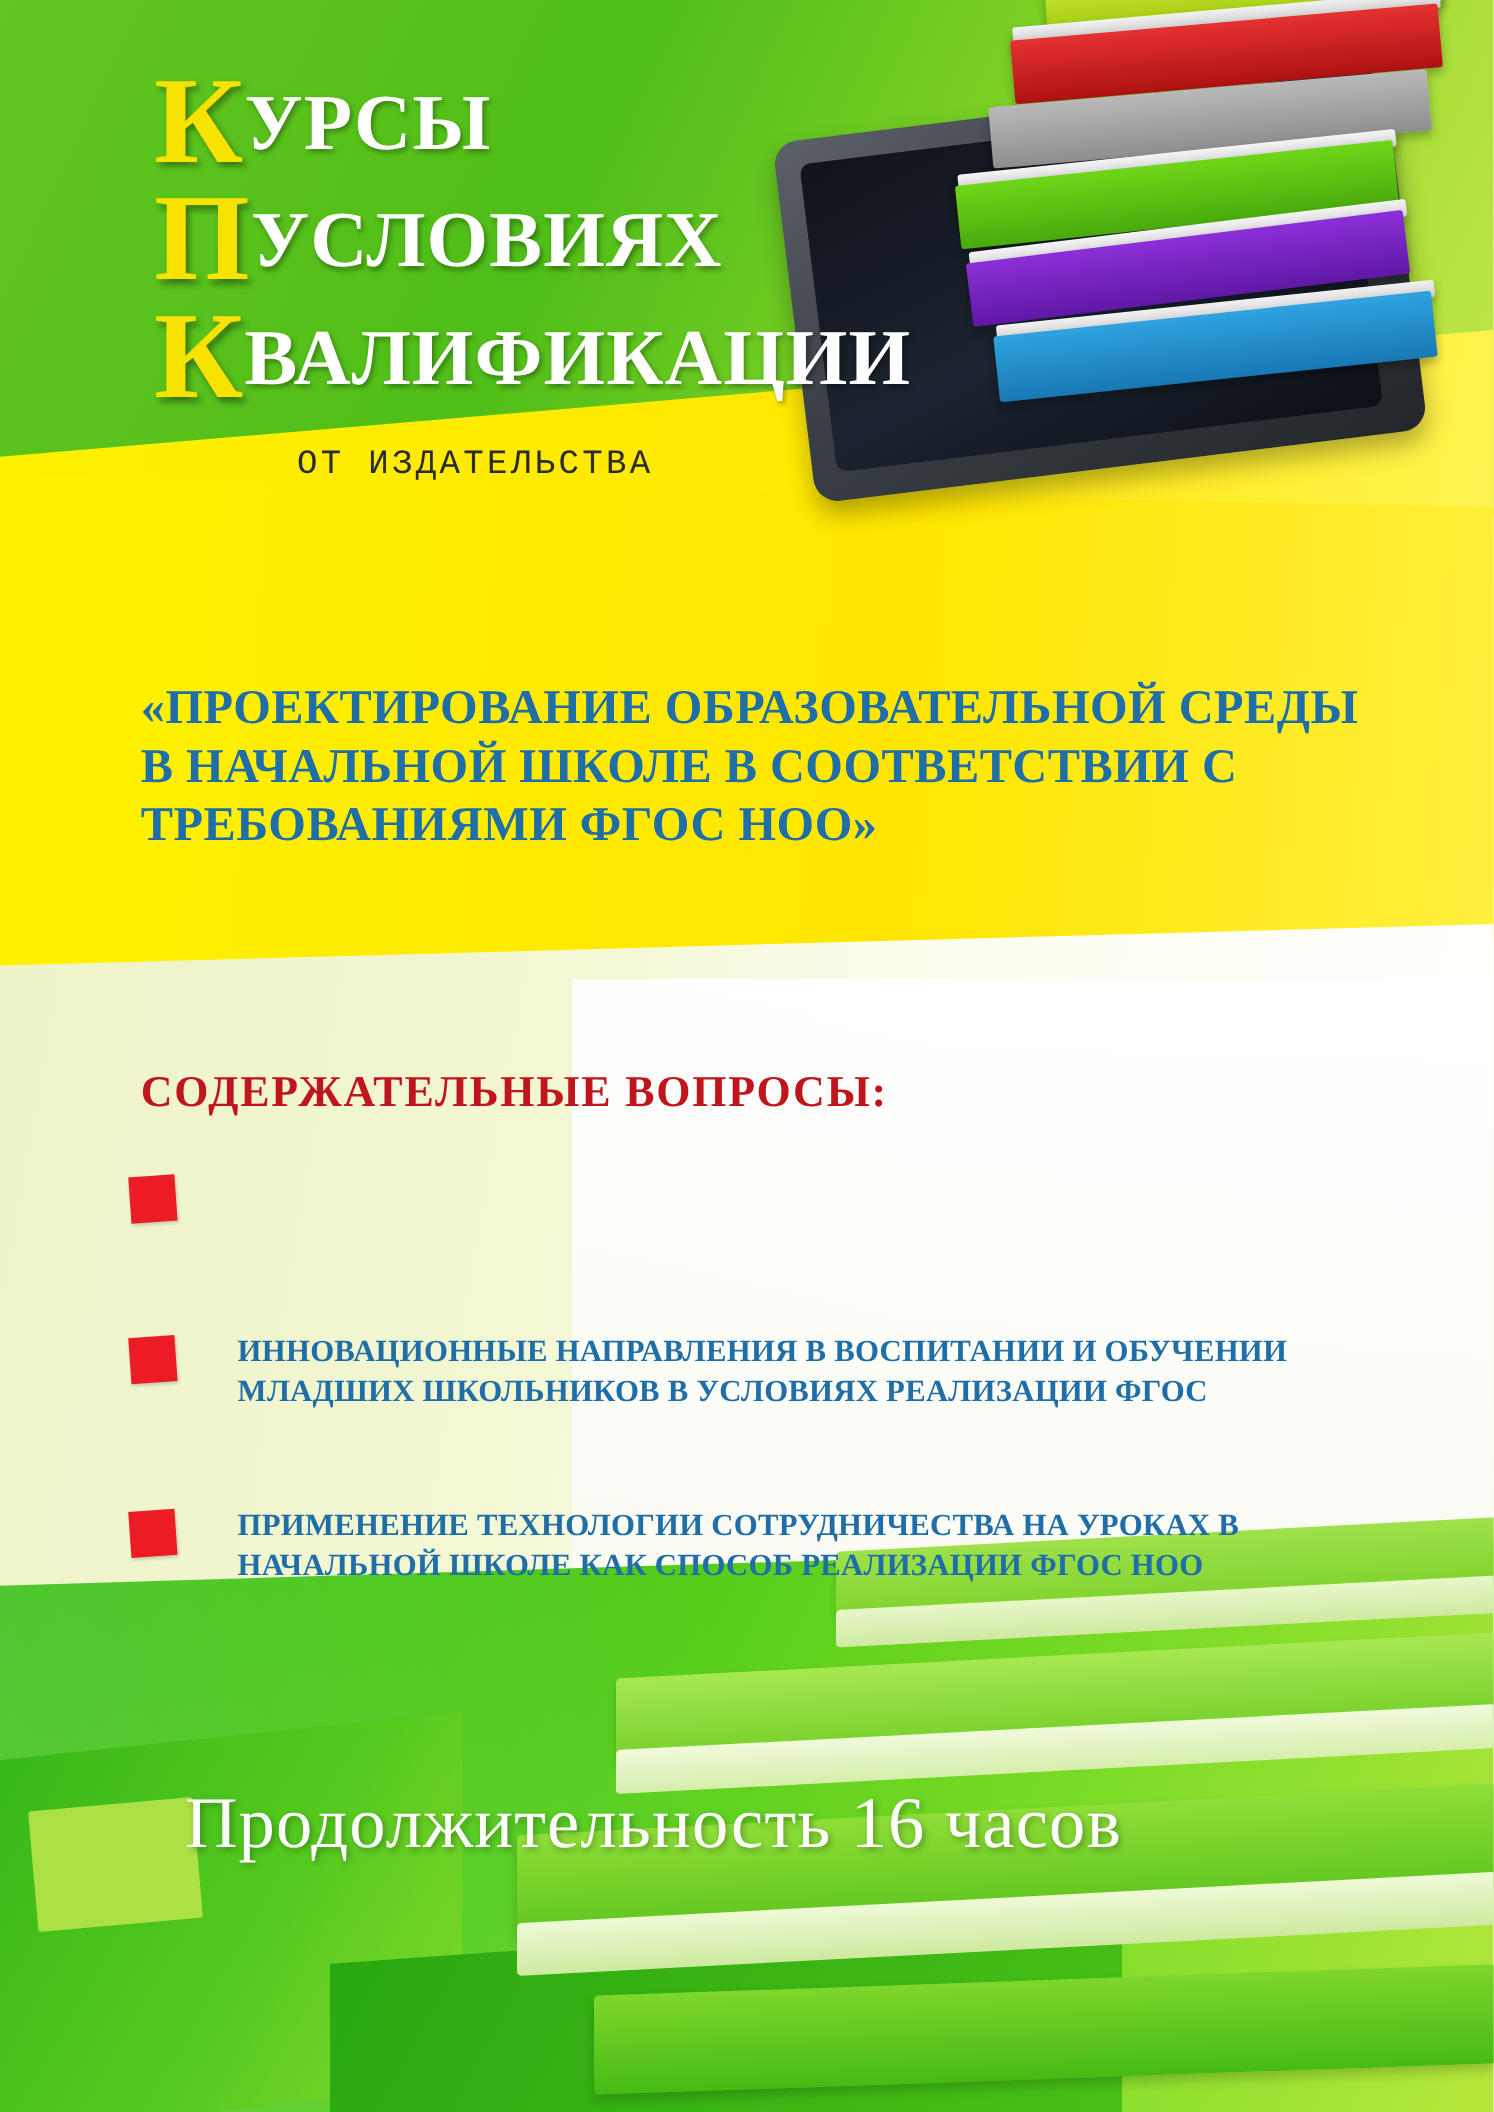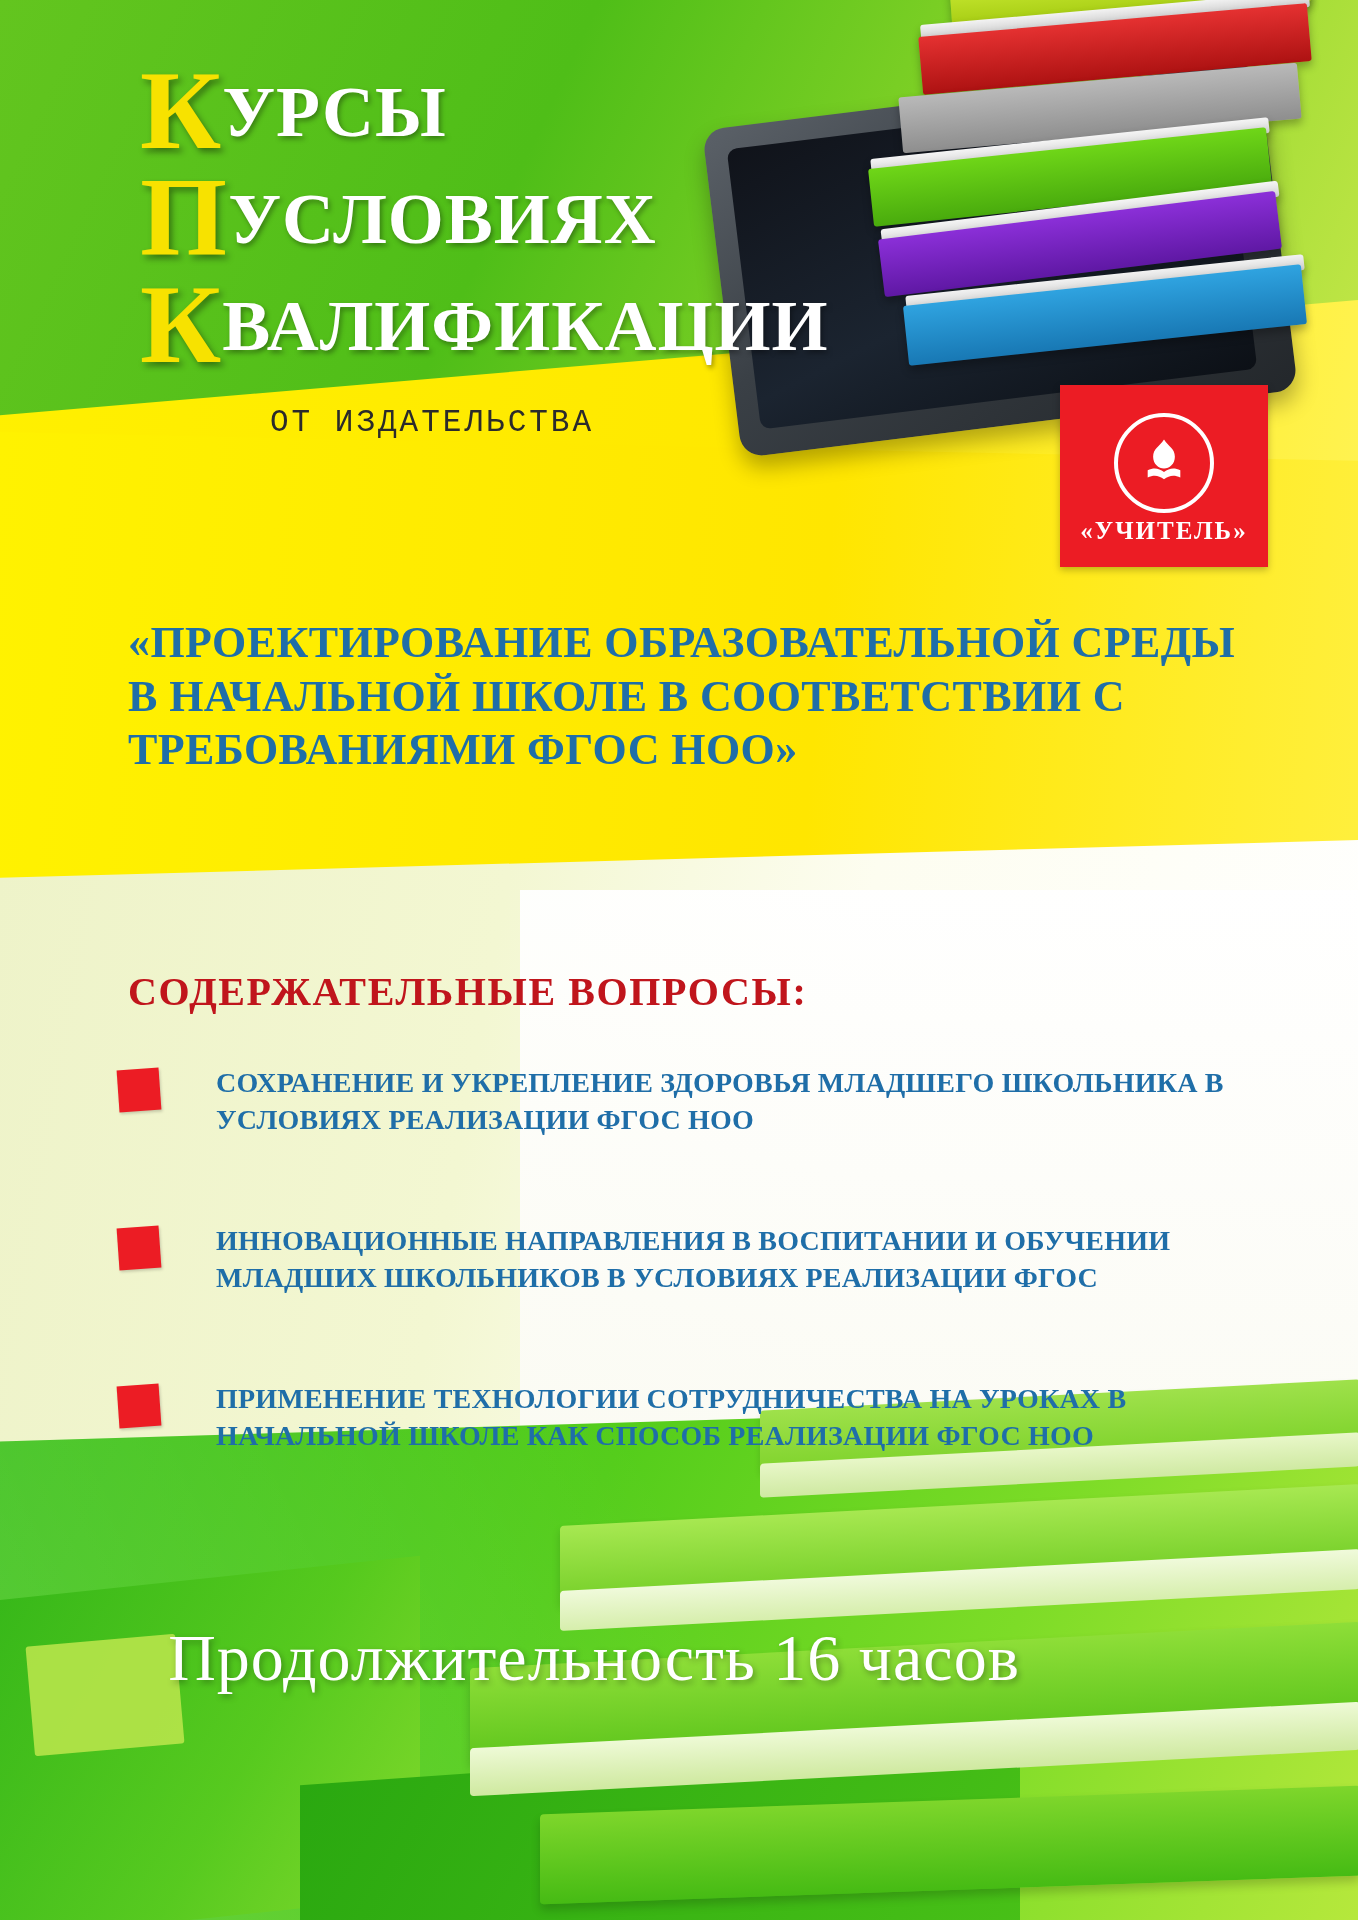--- a/index.html
+++ b/index.html
@@ -248,38 +248,28 @@
   <div class="tbook tb-a"></div>
 
   <div class="kpk">
     <div class="kpk-line l1"><span class="big">К</span><span>УРСЫ</span></div>
     <div class="kpk-line l2"><span class="big">П</span><span>УСЛОВИЯХ</span></div>
     <div class="kpk-line l3"><span class="big">К</span><span>ВАЛИФИКАЦИИ</span></div>
   </div>
 
   <div class="from-pub">ОТ ИЗДАТЕЛЬСТВА</div>
 
-  <div class="logo">
-    <div class="logo-mark">
-      <svg viewBox="0 0 64 64" aria-hidden="true">
-        <path d="M32 6c5 8 12 10 12 19 0 8-6 13-12 13s-12-5-12-13c0-9 7-11 12-19z" fill="#ffffff"></path>
-        <path d="M14 40c6-3 12-3 18 2 6-5 12-5 18-2v8c-6-3-12-3-18 2-6-5-12-5-18-2z" fill="#ffffff"></path>
-      </svg>
-    </div>
-    <div class="logo-text">«УЧИТЕЛЬ»</div>
-  </div>
 
   <div class="course-title">«ПРОЕКТИРОВАНИЕ ОБРАЗОВАТЕЛЬНОЙ СРЕДЫ В НАЧАЛЬНОЙ ШКОЛЕ В СООТВЕТСТВИИ С ТРЕБОВАНИЯМИ ФГОС НОО»</div>
 
   <div class="content-head">СОДЕРЖАТЕЛЬНЫЕ ВОПРОСЫ:</div>
 
   <div class="topics">
     <div class="topic">
       <span class="bullet"></span>
-      <span class="txt">СОХРАНЕНИЕ И УКРЕПЛЕНИЕ ЗДОРОВЬЯ МЛАДШЕГО ШКОЛЬНИКА В УСЛОВИЯХ РЕАЛИЗАЦИИ ФГОС НОО</span>
     </div>
     <div class="topic">
       <span class="bullet"></span>
       <span class="txt">ИННОВАЦИОННЫЕ НАПРАВЛЕНИЯ В ВОСПИТАНИИ И ОБУЧЕНИИ МЛАДШИХ ШКОЛЬНИКОВ В УСЛОВИЯХ РЕАЛИЗАЦИИ ФГОС</span>
     </div>
     <div class="topic">
       <span class="bullet"></span>
       <span class="txt">ПРИМЕНЕНИЕ ТЕХНОЛОГИИ СОТРУДНИЧЕСТВА НА УРОКАХ В НАЧАЛЬНОЙ ШКОЛЕ КАК СПОСОБ РЕАЛИЗАЦИИ ФГОС НОО</span>
     </div>
   </div>

